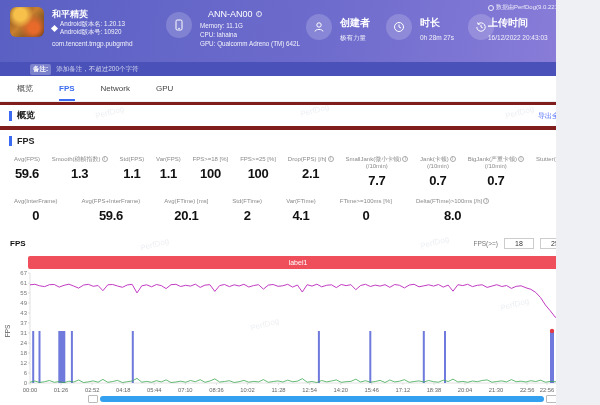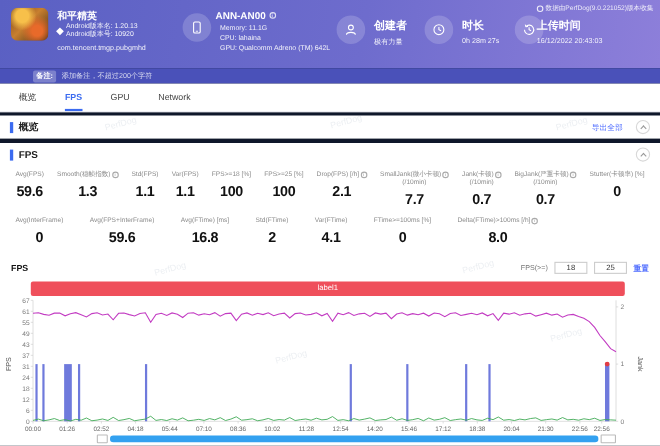--- a/index.html
+++ b/index.html
@@ -1,36 +1,36 @@
 <!DOCTYPE html>
 <html><head>
 <meta charset="utf-8">
 <style>
   *{margin:0;padding:0;box-sizing:border-box}
   html,body{width:600px;height:405px;overflow:hidden}
   body{font-family:"Liberation Sans",sans-serif;background:#eef0f4}
-  #app{position:relative;width:600px;height:405px;background:#0f172a;overflow:hidden}
+  #app{position:relative;width:556px;height:405px;background:#7f1d1d;overflow:hidden}
 
   
   .header{position:absolute;top:0;left:0;width:600px;height:62px;
     background:linear-gradient(100deg,#5a60c3 0%,#6e6ccd 55%,#8d7fda 100%);color:#fff}
   .h-abs{position:absolute}
   .app-icon{left:10px;top:7px;width:34px;height:30px;border-radius:6px;
     background:radial-gradient(circle at 30% 25%,#f7c04a 0 18%,rgba(0,0,0,0) 40%),
                radial-gradient(circle at 70% 70%,#e86a2a 0 15%,rgba(0,0,0,0) 45%),
                linear-gradient(135deg,#7a4a1f,#c87f2f 45%,#3b2a14)}
   .app-name{left:52px;top:8px;font-size:9px;font-weight:bold}
   .ver-block{left:52px;top:20px;display:flex;align-items:center;gap:3px}
   .diamond{width:5px;height:5px;background:#fff;transform:rotate(45deg);flex:none}
   .ver-lines{font-size:6.3px;line-height:8px;color:rgba(255,255,255,.92)}
   .pkg{left:52px;top:40px;font-size:6.5px;color:rgba(255,255,255,.92)}
   .circ{width:26px;height:26px;border-radius:50%;background:rgba(255,255,255,.18);
     display:flex;align-items:center;justify-content:center}
   .dev-circ{left:166px;top:12px}
-  .dev-name{left:196px;top:9px;font-size:9px;font-weight:bold;display:flex;align-items:center;gap:2px}
+  .dev-name{left:208px;top:9px;font-size:9px;font-weight:normal;display:flex;align-items:center;gap:2px}
   .dev-lines{left:200px;top:21px;font-size:6.3px;line-height:9px;color:rgba(255,255,255,.92)}
   .meta-circ1{left:306px;top:14px}
   .meta-circ2{left:386px;top:14px}
   .meta-circ3{left:468px;top:14px}
   .meta-title{font-size:10px;font-weight:bold}
   .meta-sub{font-size:6.5px;color:rgba(255,255,255,.9);margin-top:4px}
   .mt1{left:340px;top:16px}.mt2{left:420px;top:16px}.mt3{left:488px;top:16px}
   .collect-note{right:6px;top:3px;font-size:6px;color:rgba(255,255,255,.85);display:flex;align-items:center;gap:2px}
   .ci{width:6px;height:6px;border:1px solid rgba(255,255,255,.85);border-radius:50%;flex:none}
 
@@ -164,22 +164,22 @@
   </div>
 
   <div class="note-bar">
     <span class="note-badge">备注:</span>
     <span class="note-text">添加备注，不超过200个字符</span>
   </div>
 
   <div class="tab-bar">
       <div class="tab">概览</div>
       <div class="tab active">FPS</div>
+      <div class="tab">Network</div>
       <div class="tab">GPU</div>
-      <div class="tab">Network</div>
     </div>
 
   <div class="card card-overview">
     <div class="section-head">
       <span class="vbar"></span>
       <span class="section-title">概览</span>
       <span class="export-link">导出全部</span>
       <span class="collapse-btn">
           <span class="chev-up"></span>
         </span>
@@ -248,21 +248,21 @@
         <div class="metric">
           <div class="m-label">Avg(InterFrame)</div>
           <div class="m-value">0</div>
         </div>
         <div class="metric">
           <div class="m-label">Avg(FPS+InterFrame)</div>
           <div class="m-value">59.6</div>
         </div>
         <div class="metric">
           <div class="m-label">Avg(FTime) [ms]</div>
-          <div class="m-value">16.8</div>
+          <div class="m-value">20.1</div>
         </div>
         <div class="metric">
           <div class="m-label">Std(FTime)</div>
           <div class="m-value">2</div>
         </div>
         <div class="metric">
           <div class="m-label">Var(FTime)</div>
           <div class="m-value">4.1</div>
         </div>
         <div class="metric">

